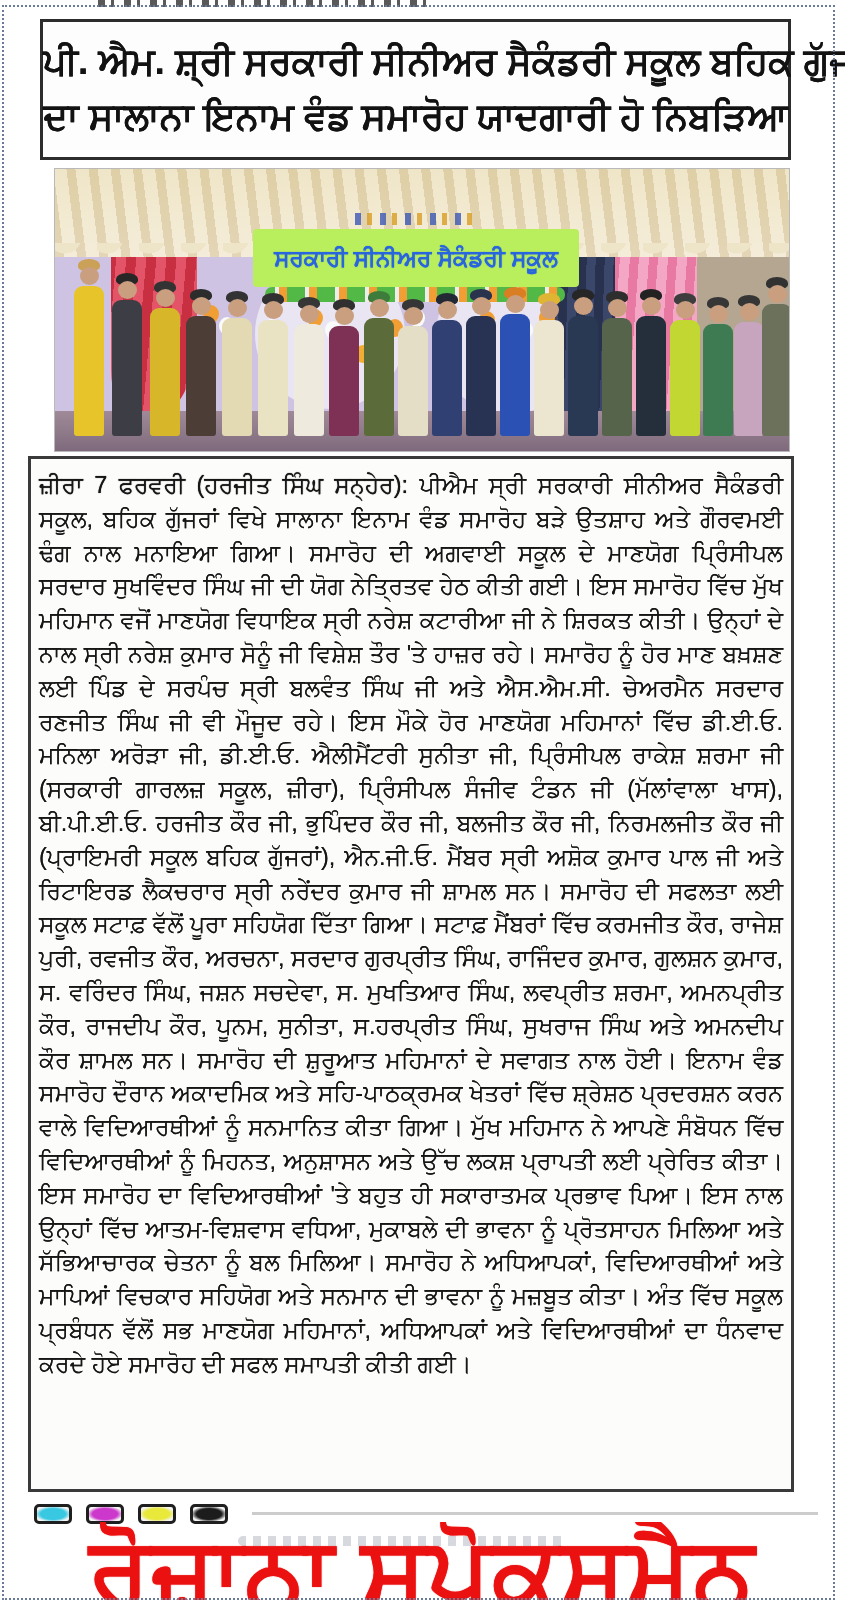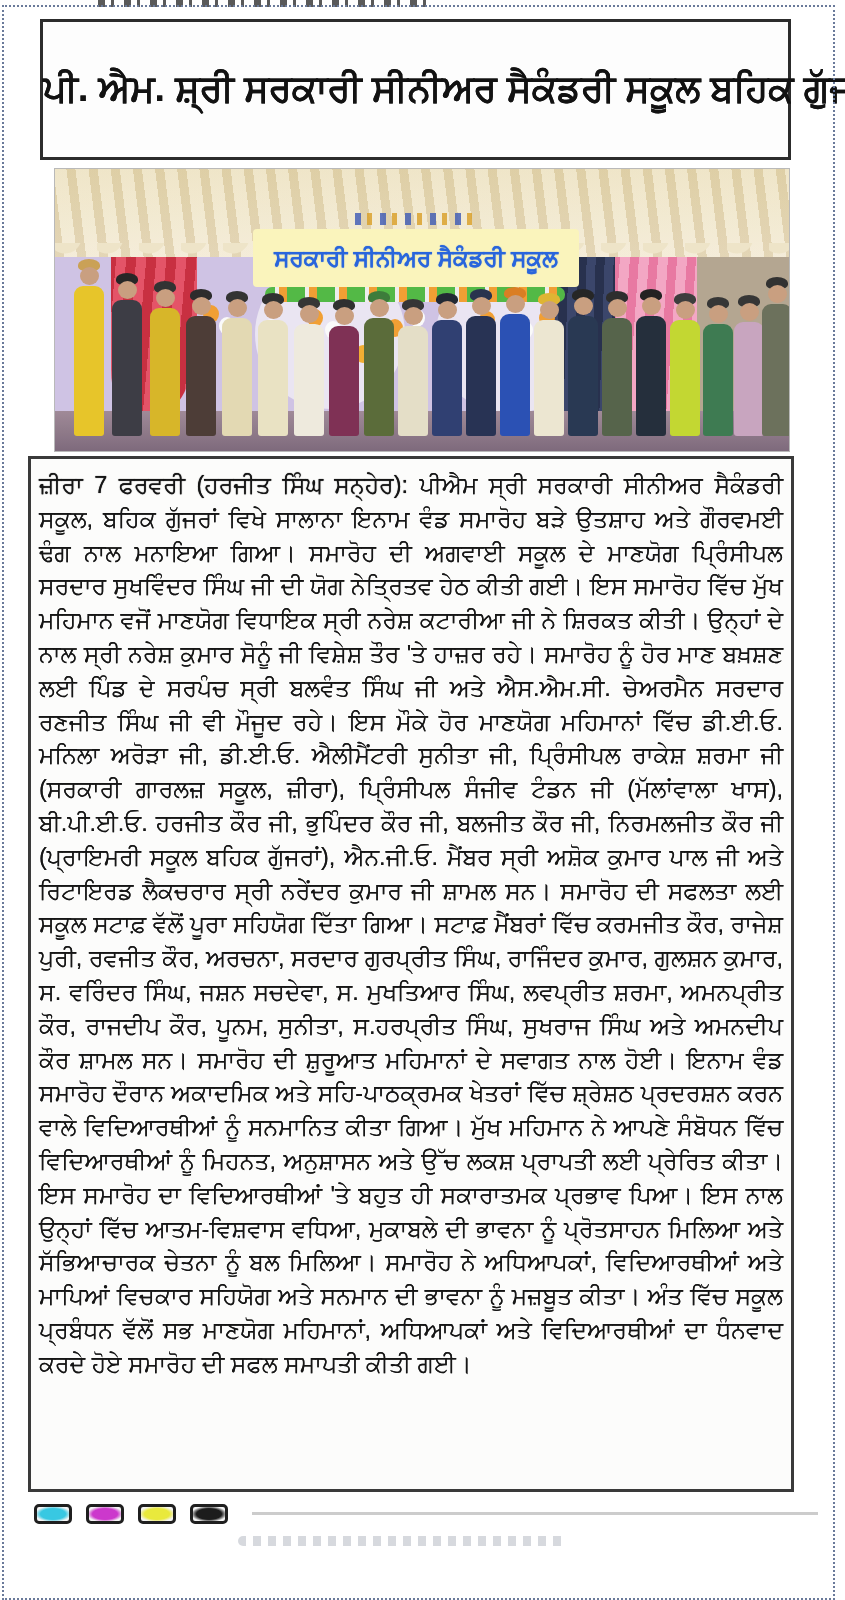--- a/index.html
+++ b/index.html
@@ -55,21 +55,21 @@
     position:absolute;left:488px;top:52px;width:76px;height:206px;
     background:repeating-linear-gradient(92deg,#252e4a 0 9px,#394467 9px 18px);
   }
   .curtain-pink{
     position:absolute;left:560px;top:30px;width:86px;height:232px;
     background:repeating-linear-gradient(94deg,#e67ba2 0 9px,#f3aac6 9px 19px);
   }
   .wall-right{position:absolute;left:642px;top:40px;width:94px;height:226px;background:#b5a893;}
   .banner{
     position:absolute;left:198px;top:60px;width:326px;height:58px;
-    background:#fef9c3;border-radius:4px;
+    background:#bef264;border-radius:4px;
     display:flex;align-items:center;justify-content:center;
   }
   .banner-text{
     font-weight:bold;font-size:23px;color:#2a64d6;white-space:nowrap;
     text-shadow:0 0 1px #2a64d6;
   }
   .banner-specks{
     position:absolute;left:300px;top:44px;width:120px;height:12px;opacity:.8;
     background:repeating-linear-gradient(90deg,#3a56b0 0 6px,transparent 6px 12px,#d89f2a 12px 17px,transparent 17px 25px);
   }
@@ -120,20 +120,21 @@
 </head>
 <body>
 
 <div class="page">
 
   <div class="marquee"></div>
   <div class="top-remnant"></div>
 
   <div class="headline-box">
     <div class="headline-line">ਪੀ. ਐਮ. ਸ਼੍ਰੀ ਸਰਕਾਰੀ ਸੀਨੀਅਰ ਸੈਕੰਡਰੀ ਸਕੂਲ ਬਹਿਕ ਗੁੱਜਰਾਂ</div>
+    <div class="headline-line">ਦਾ ਸਾਲਾਨਾ ਇਨਾਮ ਵੰਡ ਸਮਾਰੋਹ ਯਾਦਗਾਰੀ ਹੋ ਨਿਬੜਿਆ</div>
   </div>
 
   <div class="photo">
     <div class="photo-inner">
       <div class="arch" style="left:200px;top:90px;"></div>
       <div class="arch" style="left:380px;top:95px;"></div>
       <div class="curtain-left"></div>
       <div class="curtain-dark"></div>
       <div class="curtain-pink"></div>
       <div class="wall-right"></div>
@@ -274,14 +275,17 @@
   </div>
 
   <div class="reg-marks" id="reg-marks">
       <div class="reg-mark" style="background: radial-gradient(rgb(56, 200, 226) 55%, rgb(244, 244, 244) 80%);"></div>
       <div class="reg-mark" style="background: radial-gradient(rgb(204, 56, 204) 55%, rgb(244, 244, 244) 80%);"></div>
       <div class="reg-mark" style="background: radial-gradient(rgb(233, 233, 60) 55%, rgb(244, 244, 244) 80%);"></div>
       <div class="reg-mark" style="background: radial-gradient(rgb(28, 28, 28) 55%, rgb(244, 244, 244) 80%);"></div>
     </div>
   <div class="footer-line"></div>
   <div class="ghost-text"></div>
+  <div class="masthead">
+    <span class="masthead-text" style="color: rgb(236, 17, 17);">ਰੋਜ਼ਾਨਾ ਸਪੋਕਸਮੈਨ</span>
+  </div>
 
 </div>
 
 </body></html>

